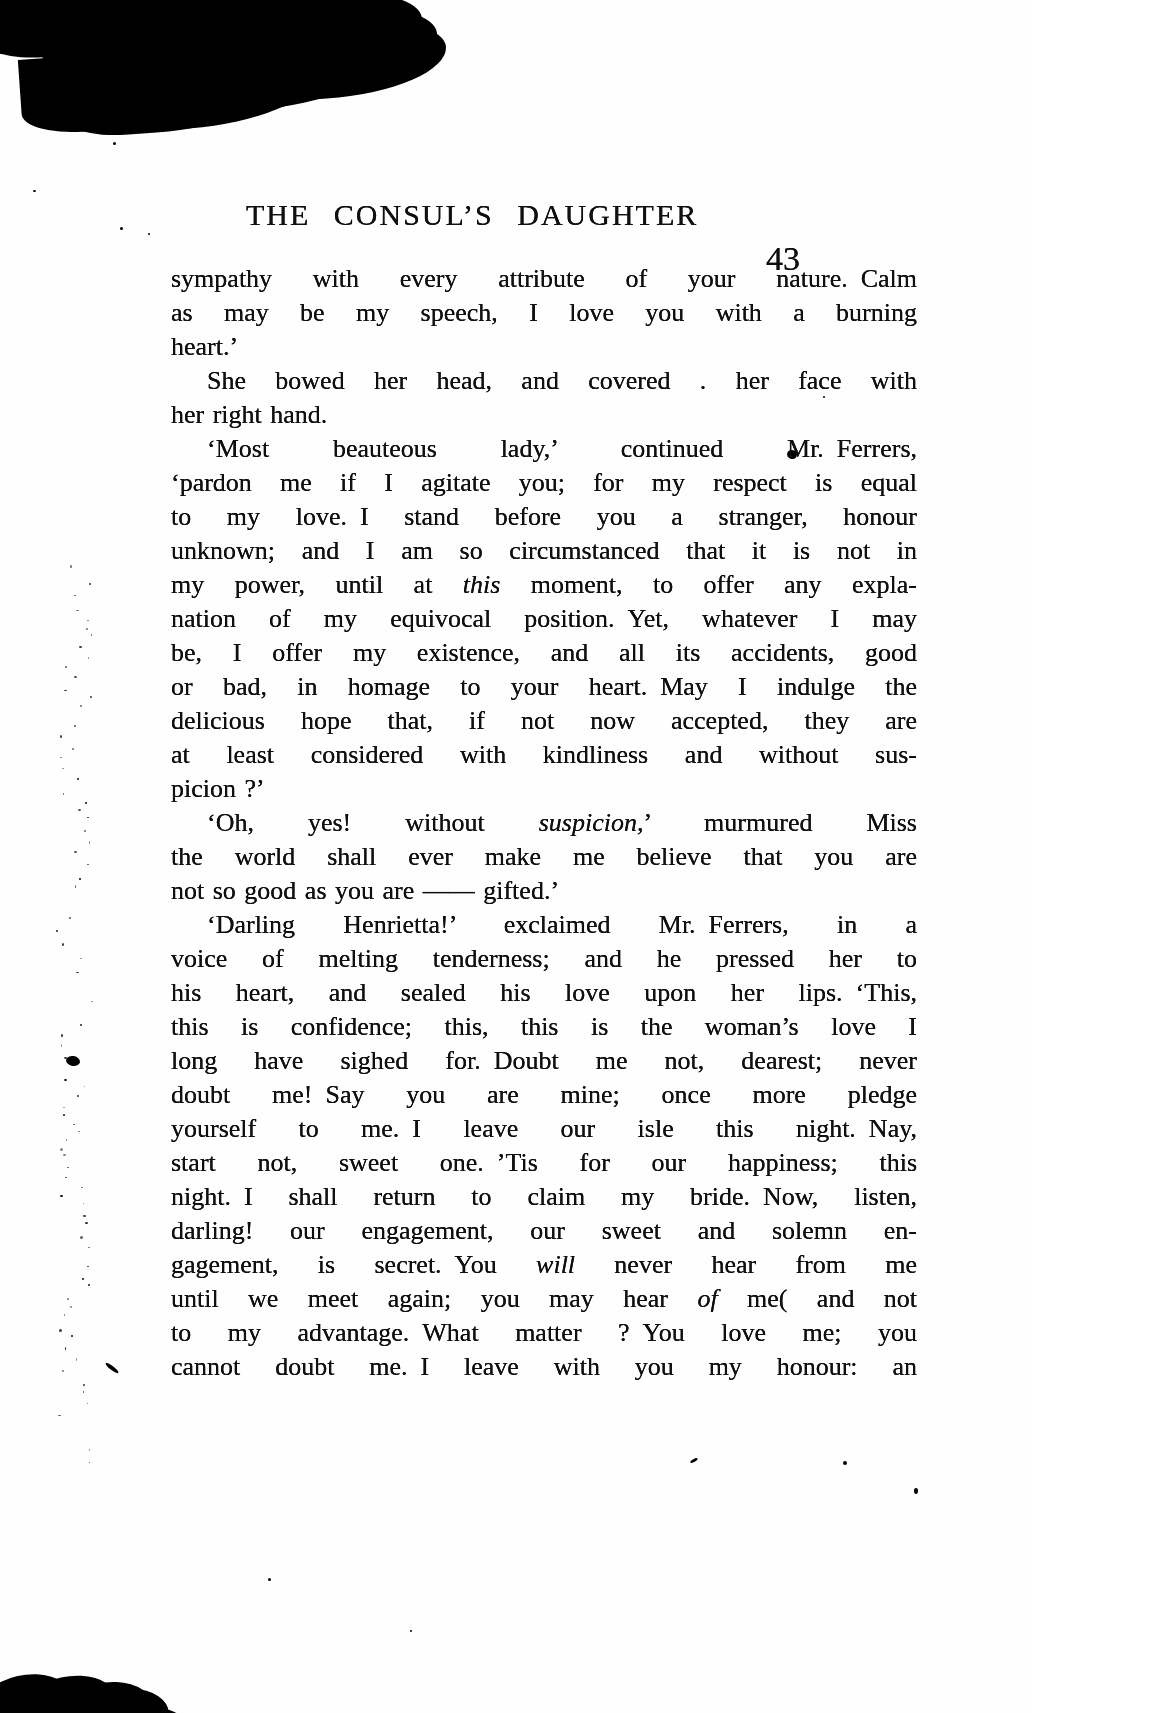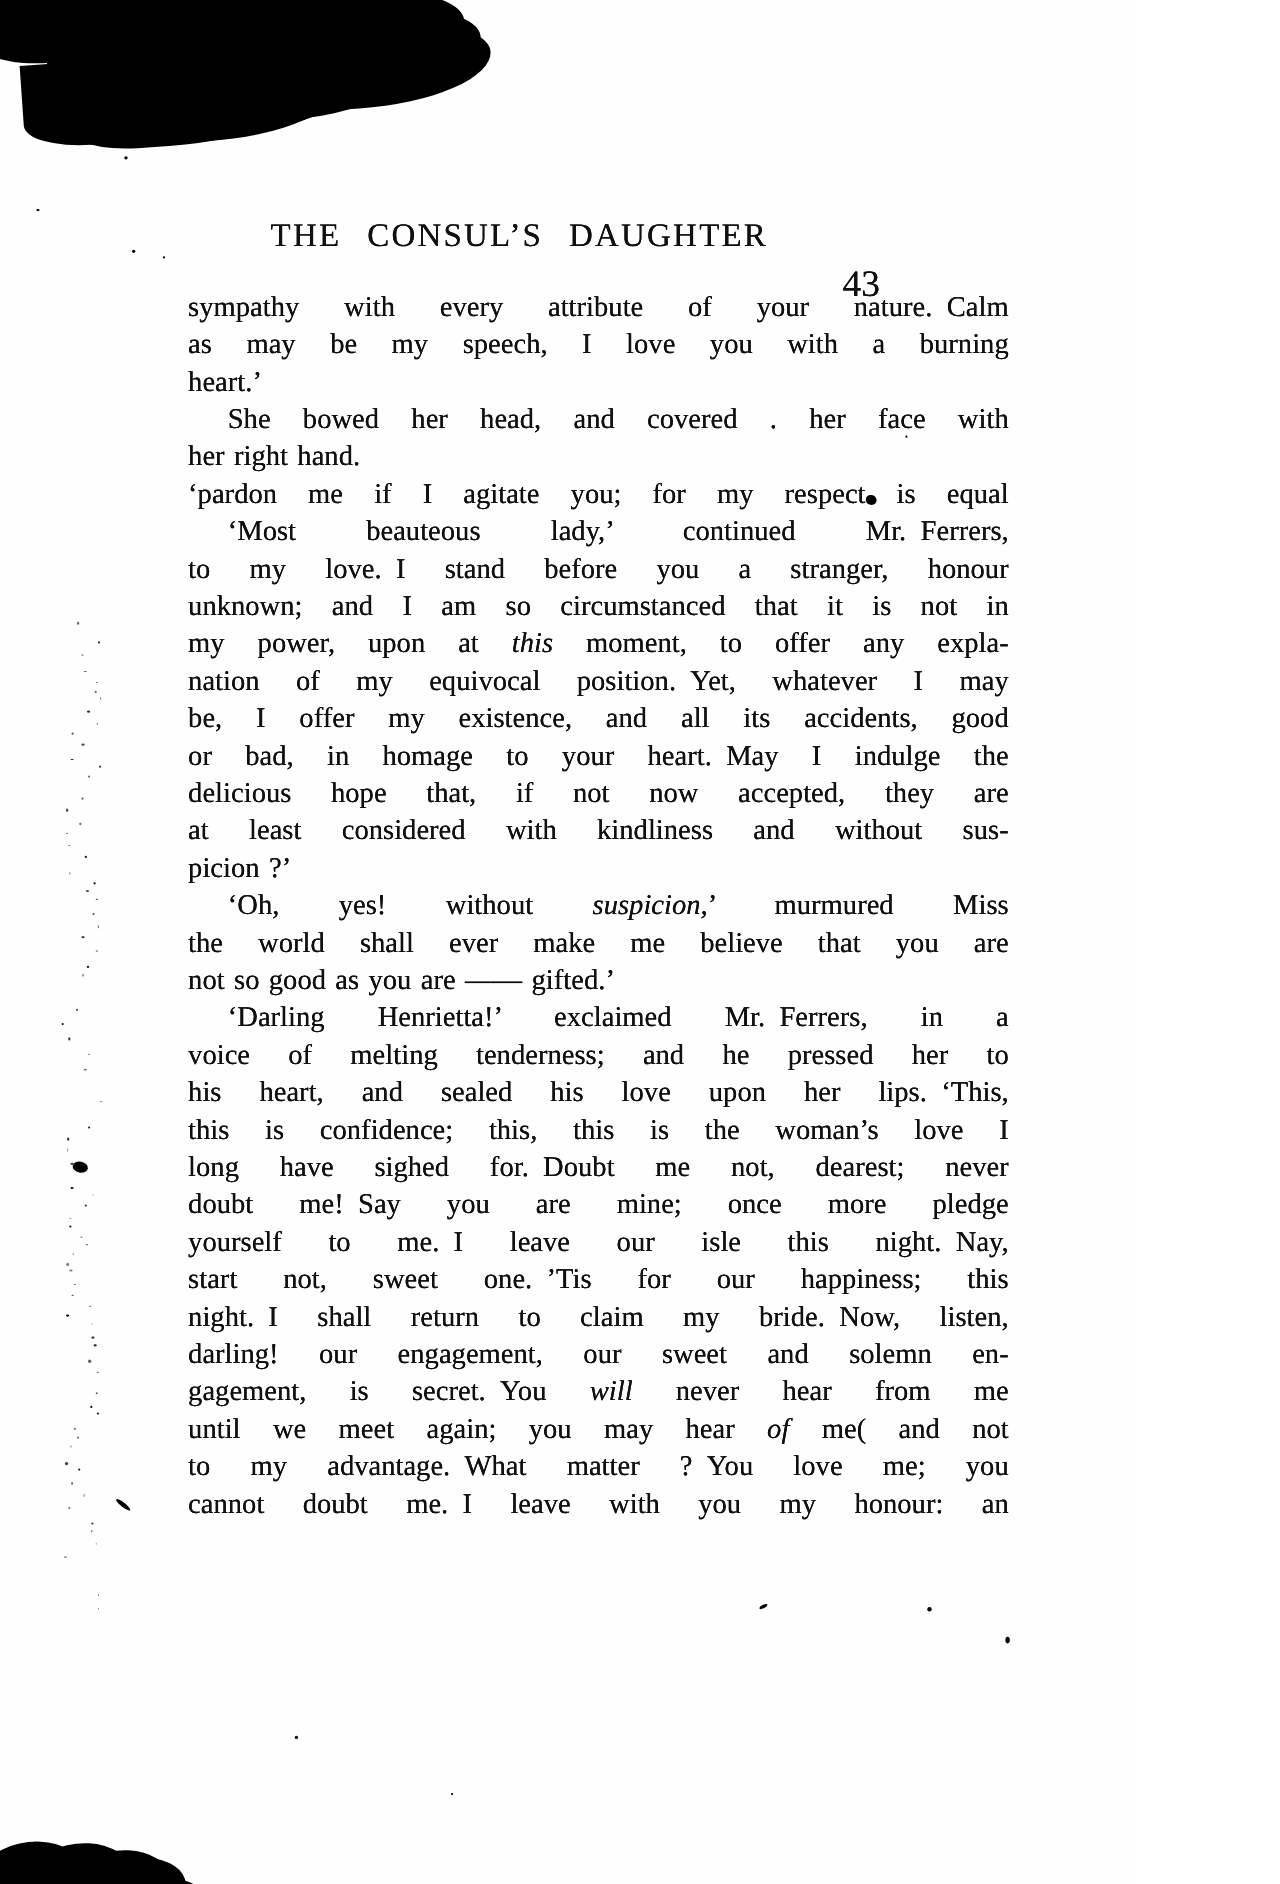--- a/index.html
+++ b/index.html
@@ -158,25 +158,25 @@
     <span class="title">THE CONSUL’S DAUGHTER</span>
     <span class="pagenum">43</span>
   </div>
 
   <div class="bodytext">
       <div class="pline"><span>sympathy with every attribute of your nature. Calm</span></div>
       <div class="pline"><span>as may be my speech, I love you with a burning</span></div>
       <div class="pline noj"><span>heart.’</span></div>
       <div class="pline ind"><span>She bowed her head, and covered . her face with</span></div>
       <div class="pline noj"><span>her right hand.</span></div>
+      <div class="pline ind"><span>‘Most beauteous lady,’ continued Mr. Ferrers,</span></div>
       <div class="pline"><span>‘pardon me if I agitate you; for my respect is equal</span></div>
-      <div class="pline ind"><span>‘Most beauteous lady,’ continued Mr. Ferrers,</span></div>
       <div class="pline"><span>to my love. I stand before you a stranger, honour</span></div>
       <div class="pline"><span>unknown; and I am so circumstanced that it is not in</span></div>
-      <div class="pline"><span>my power, upon at </span><span class="it">this</span><span> moment, to offer any expla-</span></div>
+      <div class="pline"><span>my power, until at </span><span class="it">this</span><span> moment, to offer any expla-</span></div>
       <div class="pline"><span>nation of my equivocal position. Yet, whatever I may</span></div>
       <div class="pline"><span>be, I offer my existence, and all its accidents, good</span></div>
       <div class="pline"><span>or bad, in homage to your heart. May I indulge the</span></div>
       <div class="pline"><span>delicious hope that, if not now accepted, they are</span></div>
       <div class="pline"><span>at least considered with kindliness and without sus-</span></div>
       <div class="pline noj"><span>picion ?’</span></div>
       <div class="pline ind"><span>‘Oh, yes! without </span><span class="it">suspicion,</span><span>’ murmured Miss</span></div>
       <div class="pline"><span>the world shall ever make me believe that you are</span></div>
       <div class="pline noj"><span>not so good as you are —— gifted.’</span></div>
       <div class="pline ind"><span>‘Darling Henrietta!’ exclaimed Mr. Ferrers, in a</span></div>

